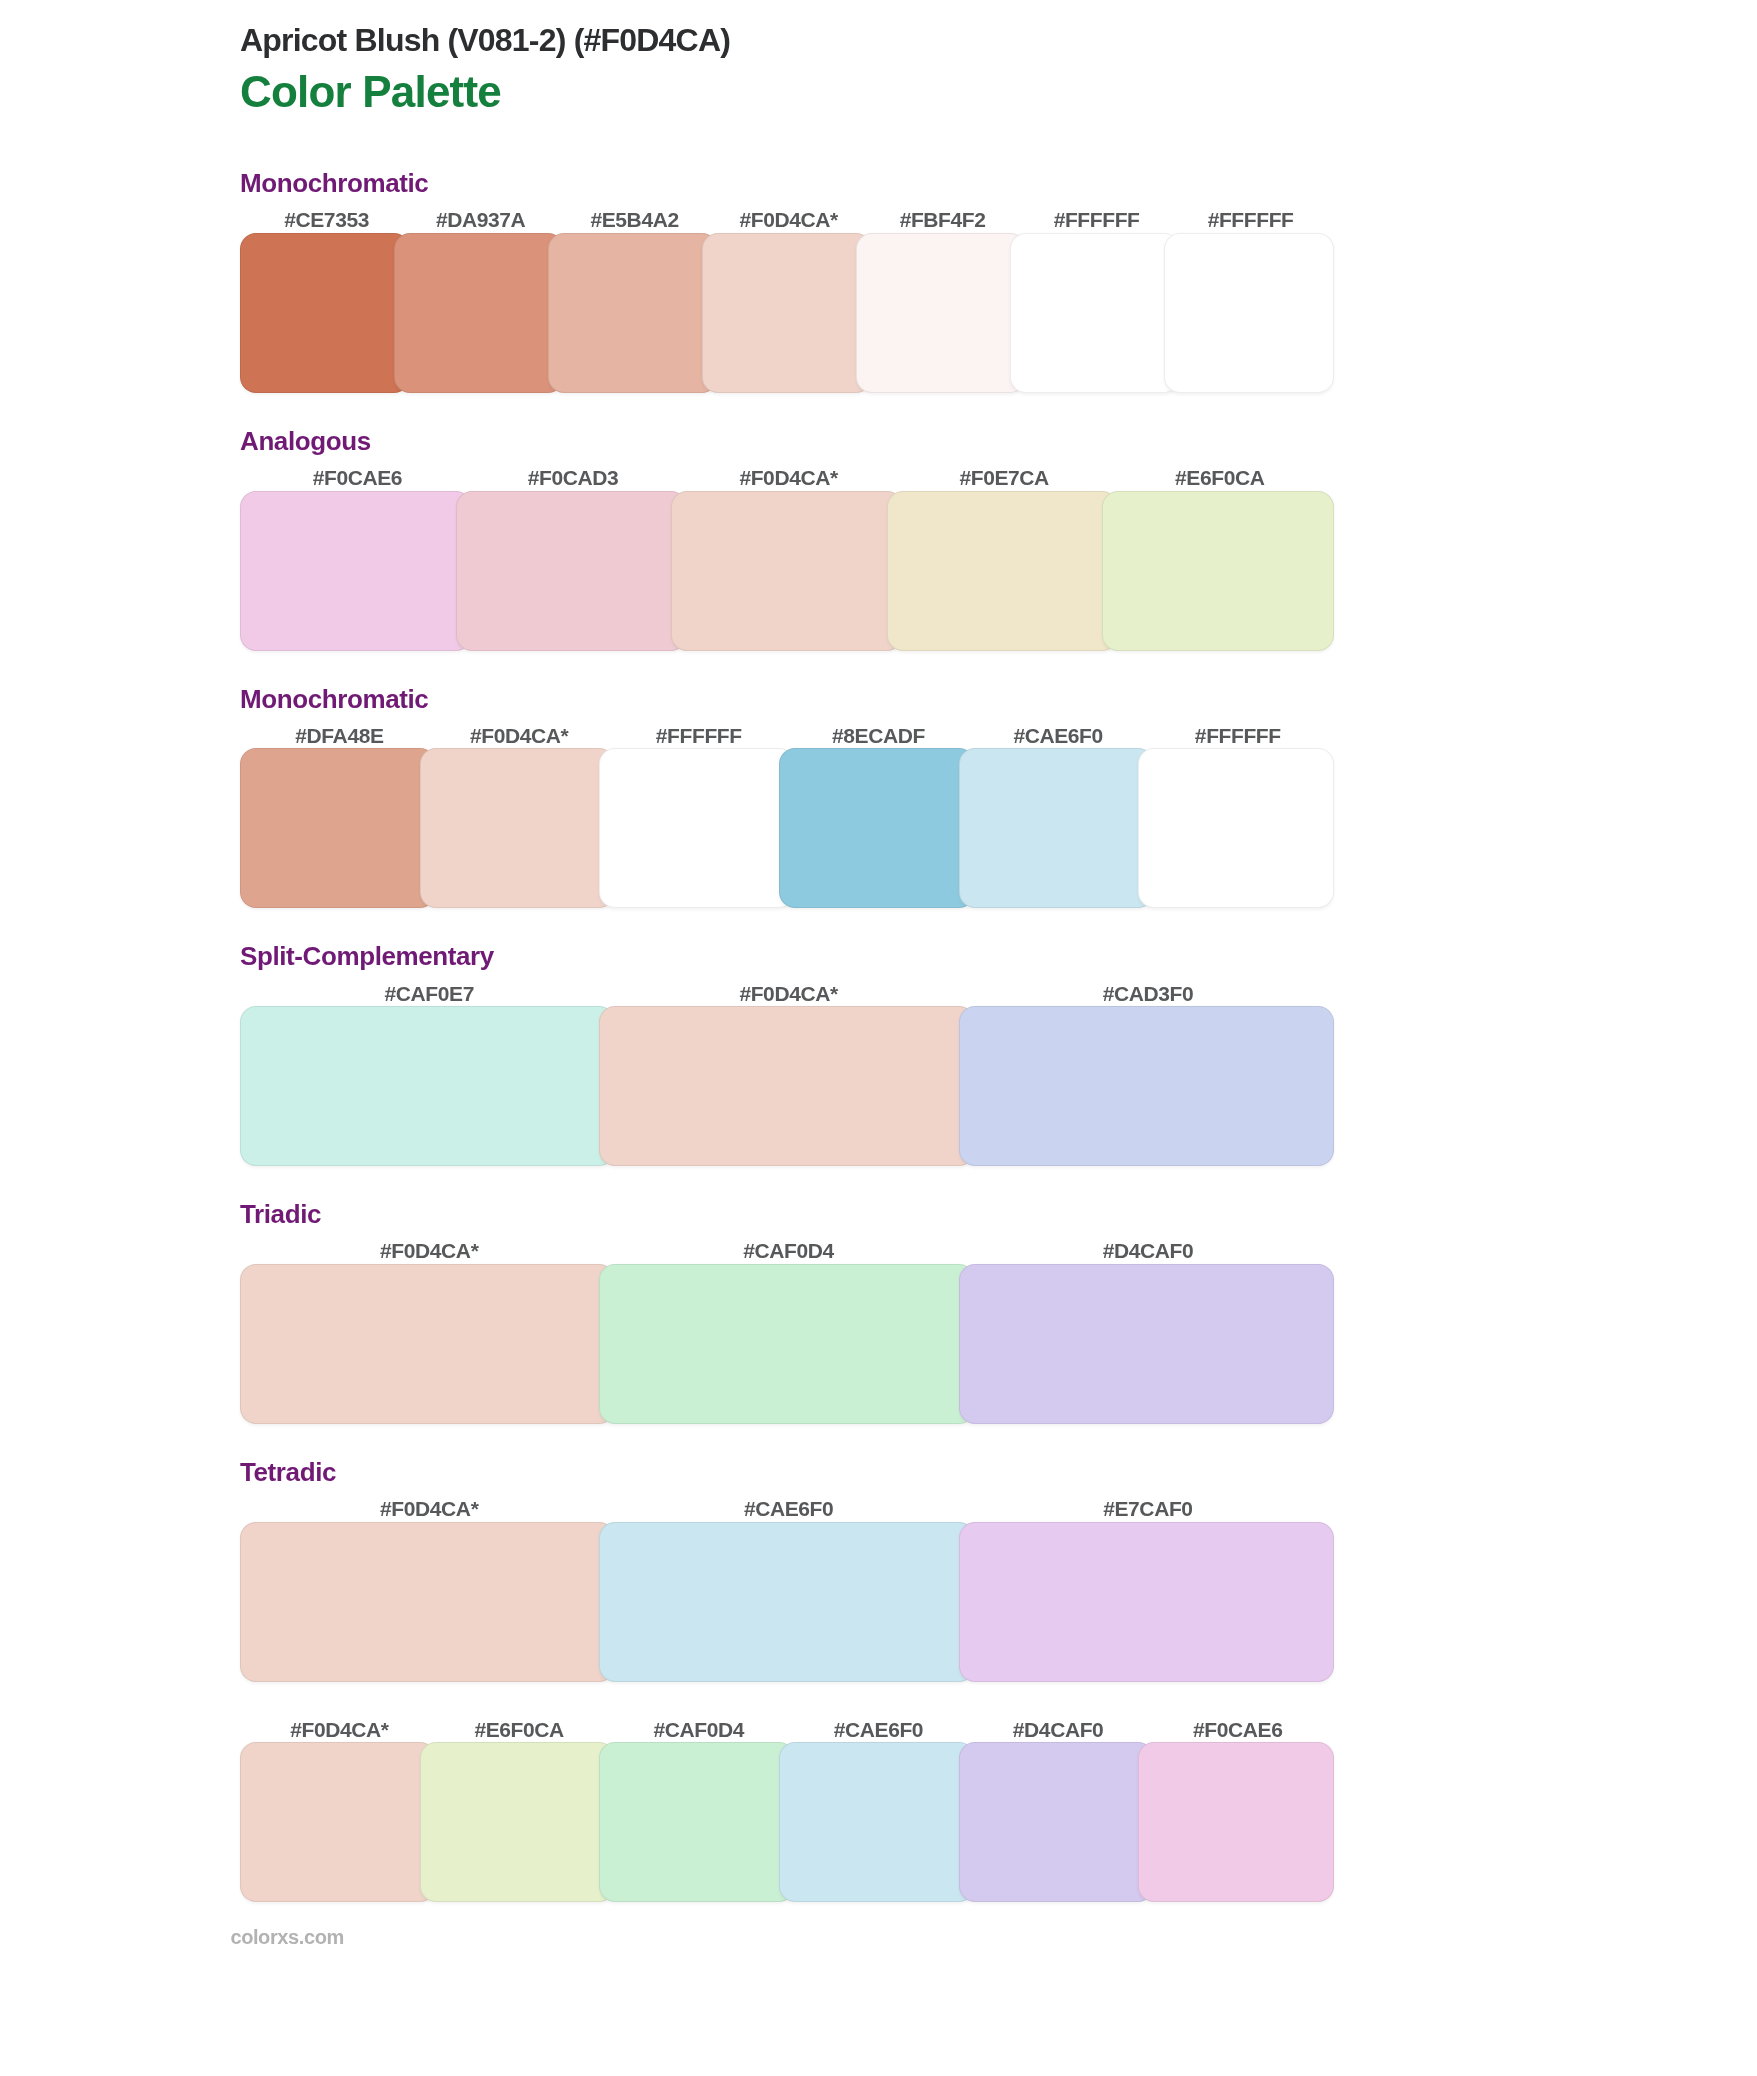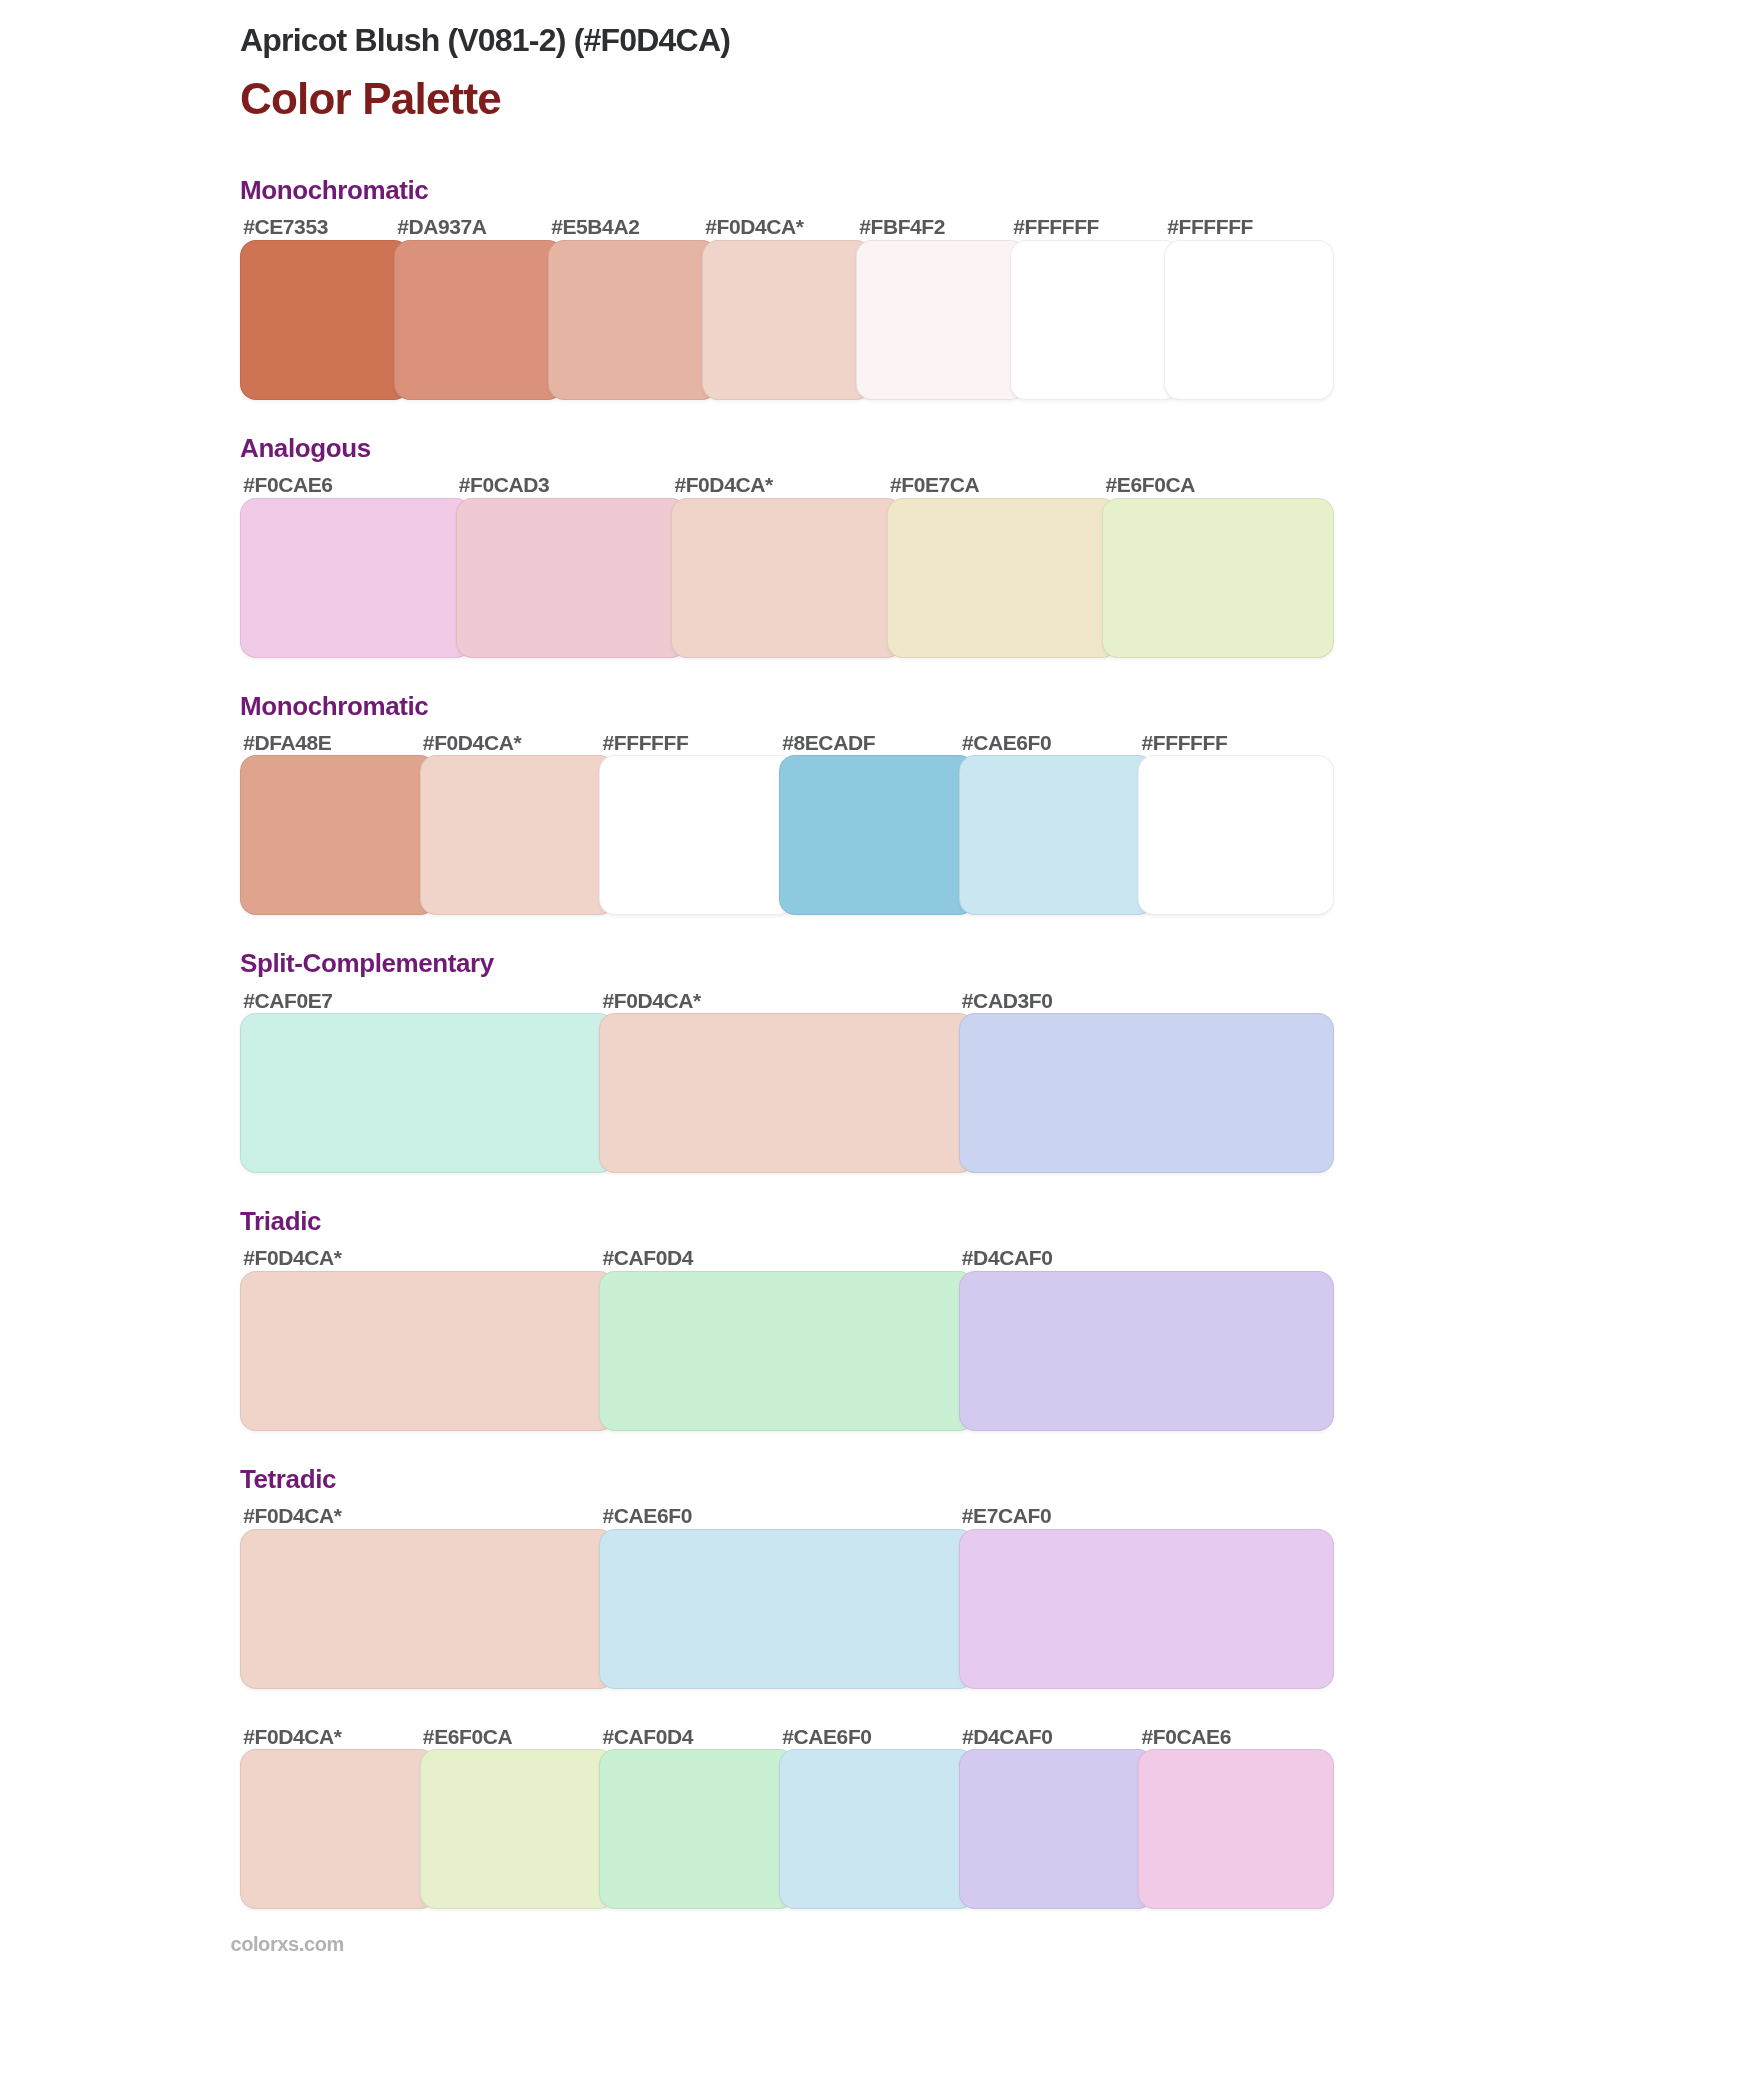--- a/index.html
+++ b/index.html
@@ -14,41 +14,42 @@
     width: 1334px;
   }
   .page-title {
     font-size: 32px;
     font-weight: 700;
     letter-spacing: -0.8px;
     line-height: 1;
     color: #2d2e30;
   }
   .page-subtitle {
-    margin-top: 21px;
+    margin-top: 14px;
     font-size: 44px;
     font-weight: 700;
     letter-spacing: -0.8px;
     line-height: 1;
-    color: #7f1d1d;
+    color: #15803d;
   }
   .sections { width: 1094px; }
   .palette-section { margin-top: 35px; }
   .palette-section:first-child { margin-top: 56px; }
   .section-title {
     font-size: 26px;
     font-weight: 700;
     letter-spacing: -0.4px;
     line-height: 1;
     color: #701a75;
     margin-bottom: 11.2px;
   }
   .palette-row {
     display: flex;
     width: 1094px;
+    text-align: center;
   }
   .swatch-wrap {
     flex: 1 1 0;
     position: relative;
     min-width: 0;
   }
   .swatch-wrap + .swatch-wrap { margin-left: -16px; }
   .swatch-label {
     height: 25.6px;
     line-height: 25.6px;

